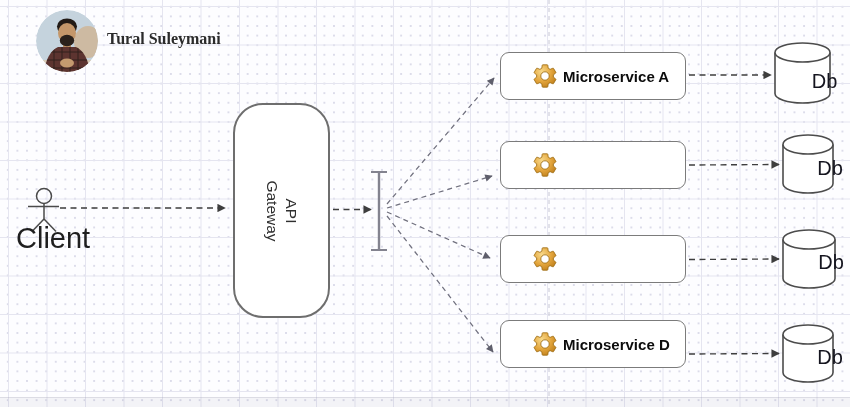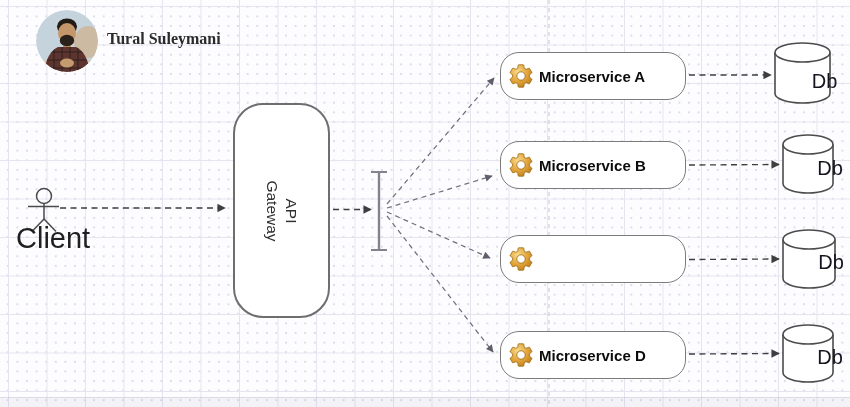--- a/index.html
+++ b/index.html
@@ -38,27 +38,27 @@
     box-sizing:border-box;border:2px solid #6e6e6e;border-radius:30px;background:#ffffff;
   }
   .gateway-label{
     position:absolute;left:50%;top:50%;
     transform:translate(-50%,-50%) rotate(90deg);
     font-size:15.5px;color:#2f2f2f;line-height:1.25;text-align:center;
     white-space:pre-line;
   }
   .ms-node{
     position:absolute;left:500px;width:186px;height:48px;
-    box-sizing:border-box;border:1.6px solid #7b7b7b;border-radius:19px;background:#ffffff;
-    display:flex;align-items:center;
+    box-sizing:border-box;border:1.6px solid #7b7b7b;border-radius:9px;background:#ffffff;
+    display:flex;align-items:center;padding-left:24px;
   }
   .ms-node.a{top:52px}
   .ms-node.b{top:141px}
   .ms-node.c{top:235px}
-  .ms-node.d{top:331px}
+  .ms-node.d{top:320px}
   .gear{width:28px;height:28px;margin-left:6px;flex:0 0 auto;}
   .ms-label{margin-left:4px;font-weight:700;font-size:15px;color:#0c0c0c;white-space:nowrap;}
   .db-label{
     position:absolute;text-align:center;font-size:20px;color:#15151f;padding-left:22px;
   }
   .db-label.d1{left:775px;top:70px;width:55px;}
   .db-label.d2{left:783px;top:157px;width:50px;}
   .db-label.d3{left:783px;top:251px;width:52px;}
   .db-label.d4{left:783px;top:346px;width:50px;}
 </style>
@@ -192,21 +192,20 @@
     <svg class="gear" viewBox="0 0 24 24">
       <defs>
           <radialGradient id="gg1" cx="35%" cy="30%" r="80%">
         <stop offset="0%" stop-color="#f8d98a"></stop>
             <stop offset="55%" stop-color="#e3a53c"></stop>
             <stop offset="100%" stop-color="#bd7d1a"></stop>
       </radialGradient>
         </defs>
       <path fill="url(#gg1)" stroke="#9c690f" stroke-width="0.7" fill-rule="evenodd" d="M19.14,12.94c0.04-0.3,0.06-0.61,0.06-0.94c0-0.32-0.02-0.64-0.07-0.94l2.03-1.58c0.18-0.14,0.23-0.41,0.12-0.61l-1.92-3.32c-0.12-0.22-0.37-0.29-0.59-0.22l-2.39,0.96c-0.5-0.38-1.03-0.7-1.62-0.94L14.4,2.81c-0.04-0.24-0.24-0.41-0.48-0.41h-3.84c-0.24,0-0.43,0.17-0.47,0.41L9.25,5.35C8.66,5.59,8.12,5.92,7.63,6.29L5.24,5.33c-0.22-0.08-0.47,0-0.59,0.22L2.74,8.87C2.62,9.08,2.66,9.34,2.86,9.48l2.03,1.58C4.84,11.36,4.8,11.69,4.8,12s0.02,0.64,0.07,0.94l-2.03,1.58c-0.18,0.14-0.23,0.41-0.12,0.61l1.92,3.32c0.12,0.22,0.37,0.29,0.59,0.22l2.39-0.96c0.5,0.38,1.03,0.7,1.62,0.94l0.36,2.54c0.05,0.24,0.24,0.41,0.48,0.41h3.84c0.24,0,0.44-0.17,0.47-0.41l0.36-2.54c0.59-0.24,1.13-0.56,1.62-0.94l2.39,0.96c0.22,0.08,0.47,0,0.59-0.22l1.92-3.32c0.12-0.22,0.07-0.47-0.12-0.61L19.14,12.94z M12,15.6c-1.98,0-3.6-1.62-3.6-3.6s1.62-3.6,3.6-3.6s3.6,1.62,3.6,3.6S13.98,15.6,12,15.6z"></path>
     </svg>
-    <span class="ms-label">Microservice B</span>
   </div>
 
   <div class="ms-node c">
     <svg class="gear" viewBox="0 0 24 24">
       <defs>
           <radialGradient id="gg2" cx="35%" cy="30%" r="80%">
         <stop offset="0%" stop-color="#f8d98a"></stop>
             <stop offset="55%" stop-color="#e3a53c"></stop>
             <stop offset="100%" stop-color="#bd7d1a"></stop>
       </radialGradient>

